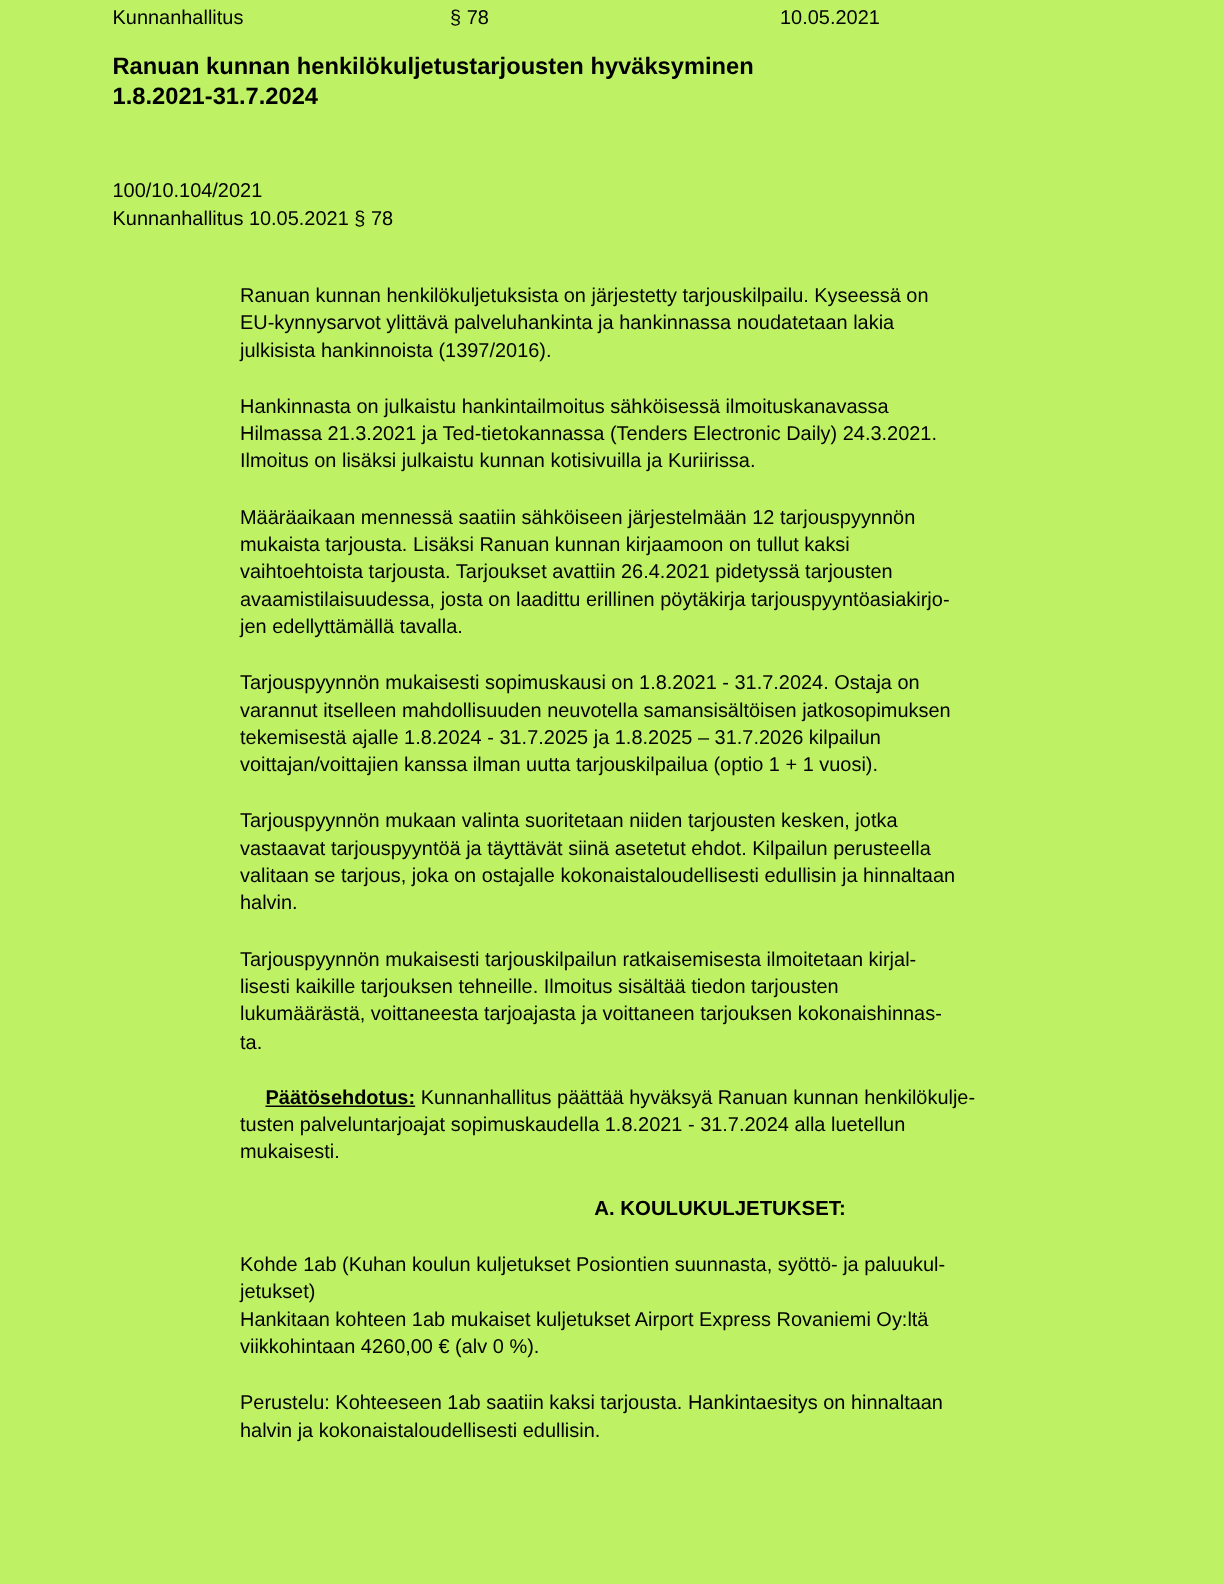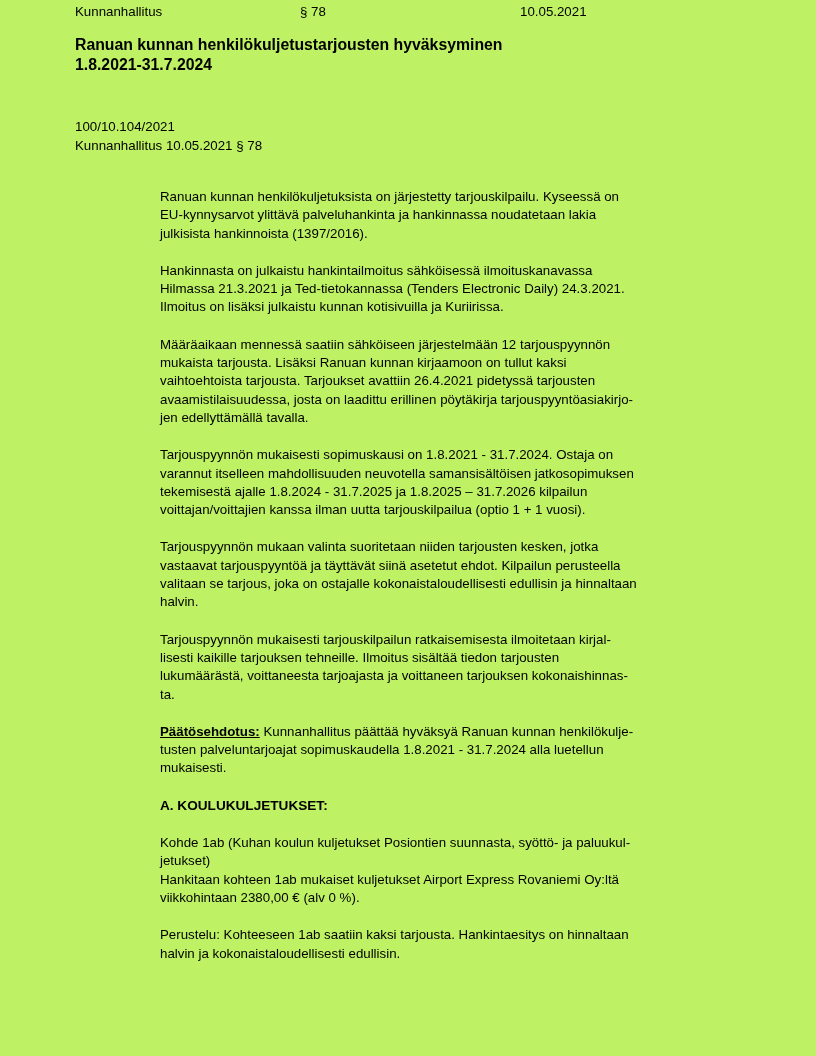--- a/index.html
+++ b/index.html
@@ -38,26 +38,28 @@
     left: 160px;
     width: 640px;
   }
   .para {
     white-space: pre;
     margin: 0 0 19px 0;
   }
   .decision-label {
     font-weight: bold;
     text-decoration: underline;
+    margin-left: 17px;
   }
   .section-heading {
     font-weight: bold;
     font-size: 13.6px;
     white-space: pre;
     margin: 0 0 19px 0;
+    text-align: center;
   }
 </style>
 </head>
 <body>
 
 <div class="page">
 
   <span class="hdr-item hdr-committee">Kunnanhallitus</span>
   <span class="hdr-item hdr-section">§ 78</span>
   <span class="hdr-item hdr-date">10.05.2021</span>
@@ -93,18 +95,18 @@
 lisesti kaikille tarjouksen tehneille. Ilmoitus sisältää tiedon tarjousten
 lukumäärästä, voittaneesta tarjoajasta ja voittaneen tarjouksen kokonaishinnas-
 ta.</div>
     <div class="para"><span class="decision-label">Päätösehdotus:</span> <span>Kunnanhallitus päättää hyväksyä Ranuan kunnan henkilökulje-
 tusten palveluntarjoajat sopimuskaudella 1.8.2021 - 31.7.2024 alla luetellun
 mukaisesti.</span></div>
     <div class="section-heading">A. KOULUKULJETUKSET:</div>
     <div class="para">Kohde 1ab (Kuhan koulun kuljetukset Posiontien suunnasta, syöttö- ja paluukul-
 jetukset)
 Hankitaan kohteen 1ab mukaiset kuljetukset Airport Express Rovaniemi Oy:ltä
-viikkohintaan 2380,00 € (alv 0 %).</div>
+viikkohintaan 4260,00 € (alv 0 %).</div>
     <div class="para">Perustelu: Kohteeseen 1ab saatiin kaksi tarjousta. Hankintaesitys on hinnaltaan
 halvin ja kokonaistaloudellisesti edullisin.</div>
   </div>
 
 </div>
 
 </body></html>

